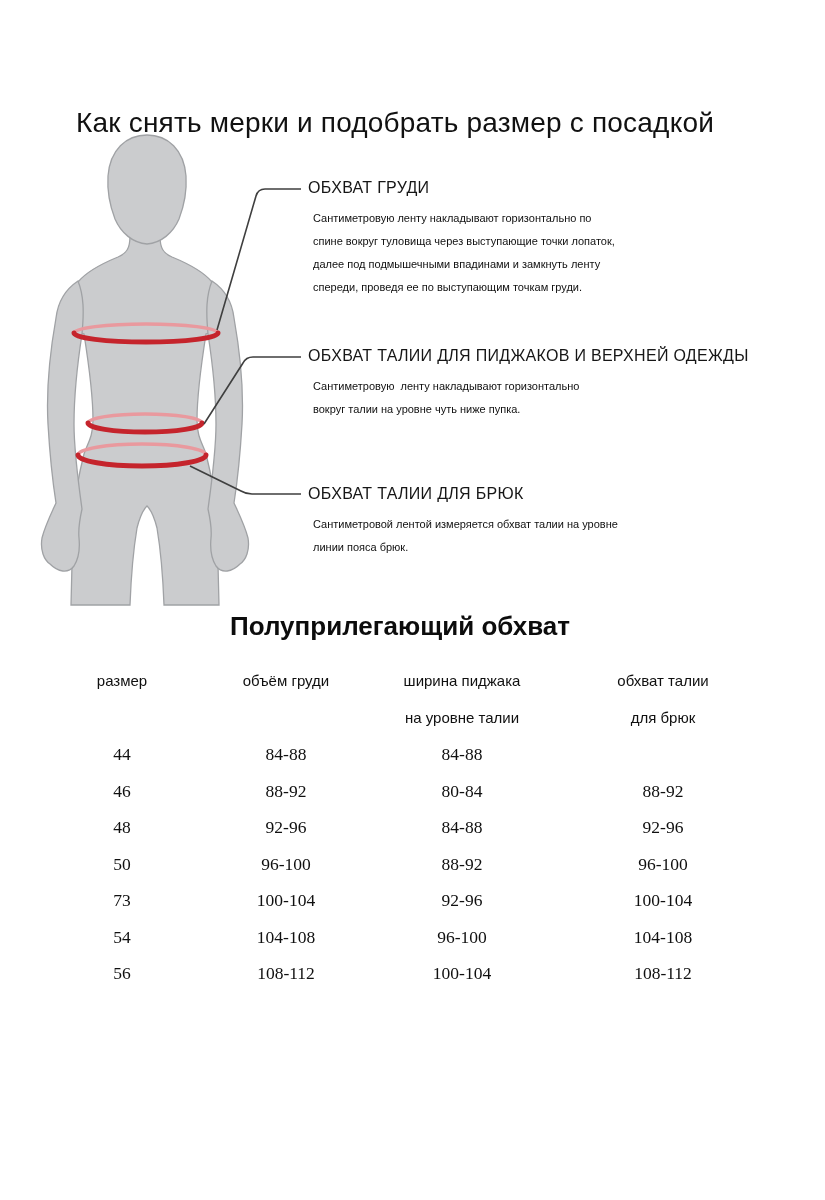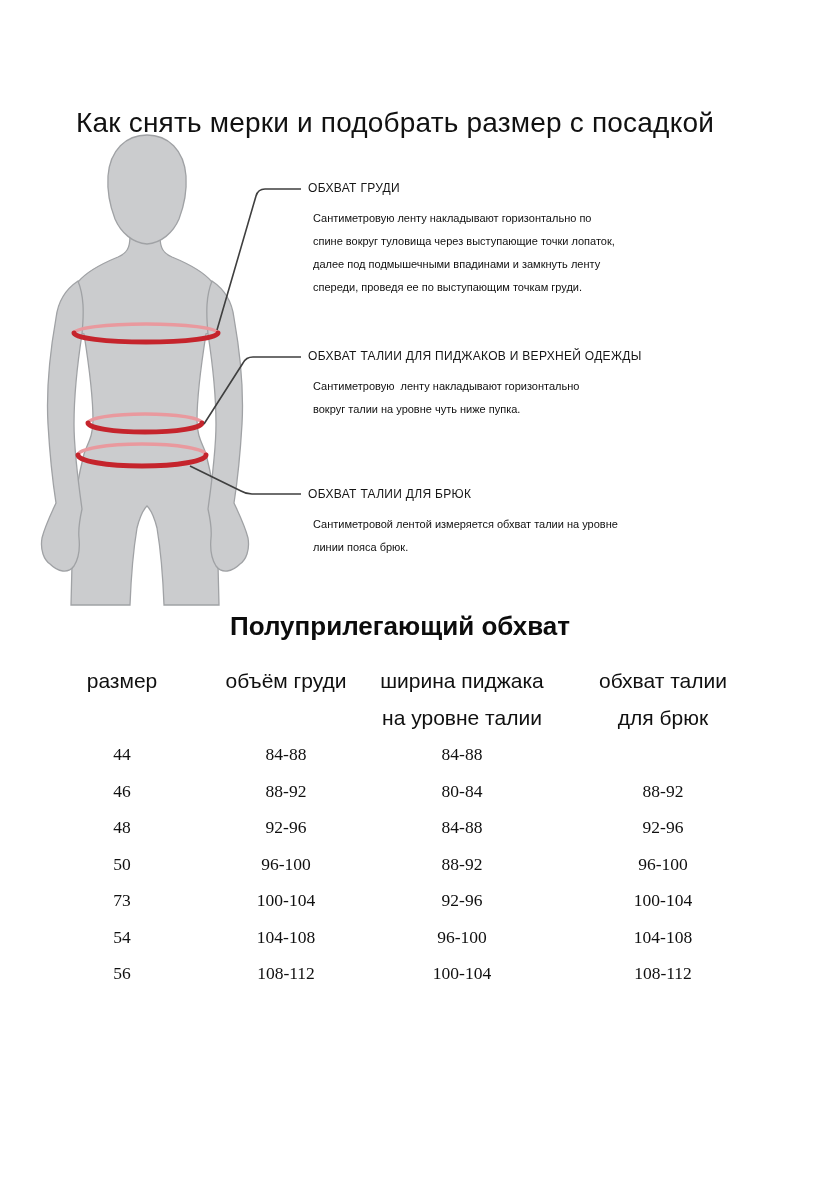--- a/index.html
+++ b/index.html
@@ -10,40 +10,40 @@
     color:#141414;
   }
   .abs{position:absolute;}
   .page-title{
     left:0;top:80px;width:790px;text-align:center;
     font-size:28px;font-weight:400;letter-spacing:0.2px;color:#111;margin-top:27px;
   }
   .figure-svg{left:0;top:120px;}
   .annotation{left:308px;}
   .ann-heading{
-    font-size:12px;font-weight:400;color:#161616;
+    font-size:16px;font-weight:400;color:#161616;
     white-space:nowrap;letter-spacing:0.3px;line-height:24px;
   }
   .ann-body{
     font-size:11px;line-height:23px;color:#101010;
     margin-top:7px;padding-left:5px;white-space:pre-wrap;
   }
   .ann-1{top:176px;width:505px;}
   .ann-2{top:344px;width:515px;}
   .ann-3{top:482px;width:505px;}
   .table-title{
     left:0;top:611px;width:800px;text-align:center;
     font-size:26px;font-weight:700;color:#0c0c0c;
   }
   .size-grid{left:40px;top:663px;width:730px;}
   .grid-row{
     display:grid;grid-template-columns:164px 164px 188px 214px;
   }
   .hcell{text-align:center;}
-  .hline{height:36.5px;line-height:36.5px;font-size:21px;color:#101010;}
+  .hline{height:36.5px;line-height:36.5px;font-size:15px;color:#101010;}
   .dcell{
     height:36.5px;line-height:36.5px;text-align:center;
     font-size:17.5px;color:#101010;font-family:Liberation Serif, serif;
   }
 </style>
 </head>
 <body>
 
 <div class="abs page-title">Как снять мерки и подобрать размер с посадкой</div>
 

